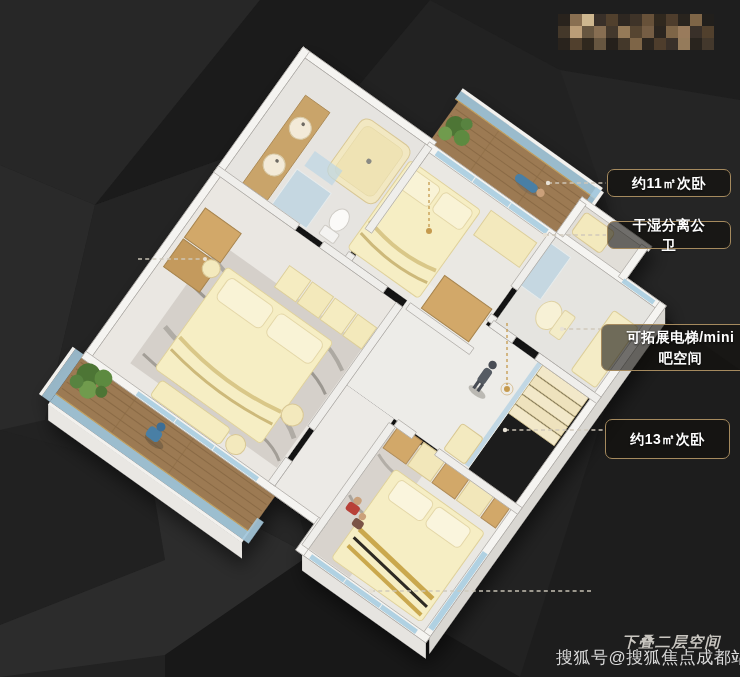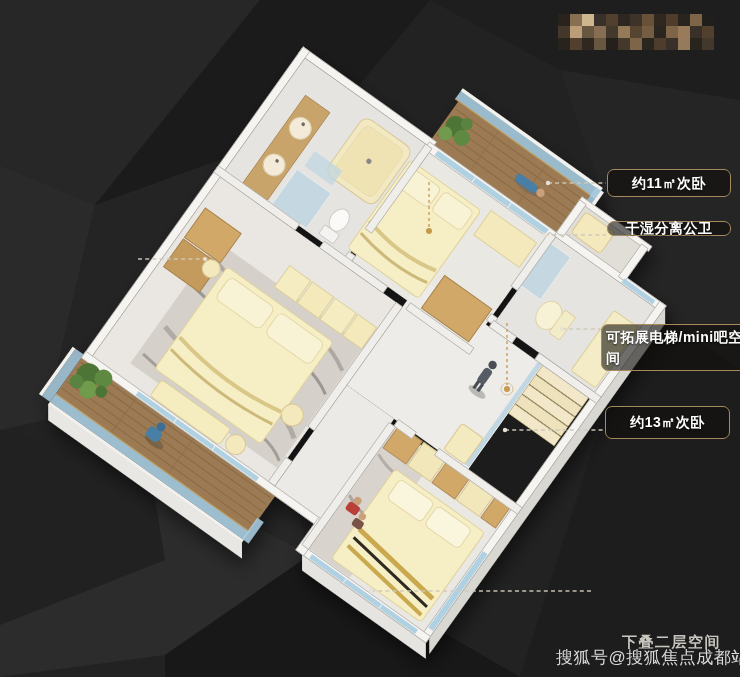--- a/index.html
+++ b/index.html
@@ -1,25 +1,25 @@
 <!DOCTYPE html>
 <html><head>
 <meta charset="utf-8">
 <style>
   html,body{margin:0;padding:0;background:#111;}
   .stage{position:relative;width:740px;height:677px;background:#222;overflow:hidden;
          font-family:"Liberation Sans","DejaVu Sans",sans-serif;}
   .stage svg{position:absolute;left:0;top:0;}
   .callout{position:absolute;display:flex;align-items:center;justify-content:center;
-           color:#fff;font-weight:700;font-size:14px;line-height:1.45;
+           color:#fff;font-weight:700;font-size:14px;line-height:1.45;text-align:center;
            border:1.6px solid #a58a5e;border-radius:7px;background:rgba(16,14,11,.58);
-           letter-spacing:.5px;box-sizing:border-box;padding:2px 4px;
+           letter-spacing:.5px;box-sizing:border-box;padding:2px 21px;
            text-shadow:0 1px 2px rgba(0,0,0,.65);}
   .floor-note{position:absolute;left:622px;top:633px;color:#c9c6c0;font-size:15px;
-              font-weight:700;letter-spacing:1.5px;}
+              font-weight:700;letter-spacing:1.5px;font-style:italic;}
   .watermark{position:absolute;left:556px;top:646px;color:#d9d9d9;font-size:17px;
              font-weight:500;letter-spacing:.5px;white-space:nowrap;}
 </style>
 </head>
 <body>
 
 <div class="stage">
 
 <svg width="740" height="677" viewBox="0 0 740 677">
   <defs>
@@ -344,19 +344,19 @@
       <line x1="507" y1="323" x2="507" y2="385"></line>
       <line x1="429" y1="182" x2="429" y2="228"></line>
     </g>
     <circle cx="507" cy="389" r="3" fill="#c59a4e"></circle>
     <circle cx="507" cy="389" r="6" fill="none" stroke="#c59a4e" stroke-width="1" opacity="0.5"></circle>
     <circle cx="429" cy="231" r="3" fill="#c59a4e"></circle>
   </g>
 </svg>
 
   <div class="callout" style="left:607px;top:169px;width:124px;height:28px">约11㎡次卧</div>
-  <div class="callout" style="left:607px;top:221px;width:124px;height:15px">干湿分离公卫</div>
+  <div class="callout" style="left:607px;top:221px;width:124px;height:28px">干湿分离公卫</div>
   <div class="callout" style="left:601px;top:324px;width:159px;height:47px">可拓展电梯/mini吧空间</div>
-  <div class="callout" style="left:605px;top:406px;width:125px;height:33px">约13㎡次卧</div>
+  <div class="callout" style="left:605px;top:419px;width:125px;height:40px">约13㎡次卧</div>
 
   <div class="floor-note">下叠二层空间</div>
   <div class="watermark">搜狐号@搜狐焦点成都站</div>
 </div>
 
 </body></html>

